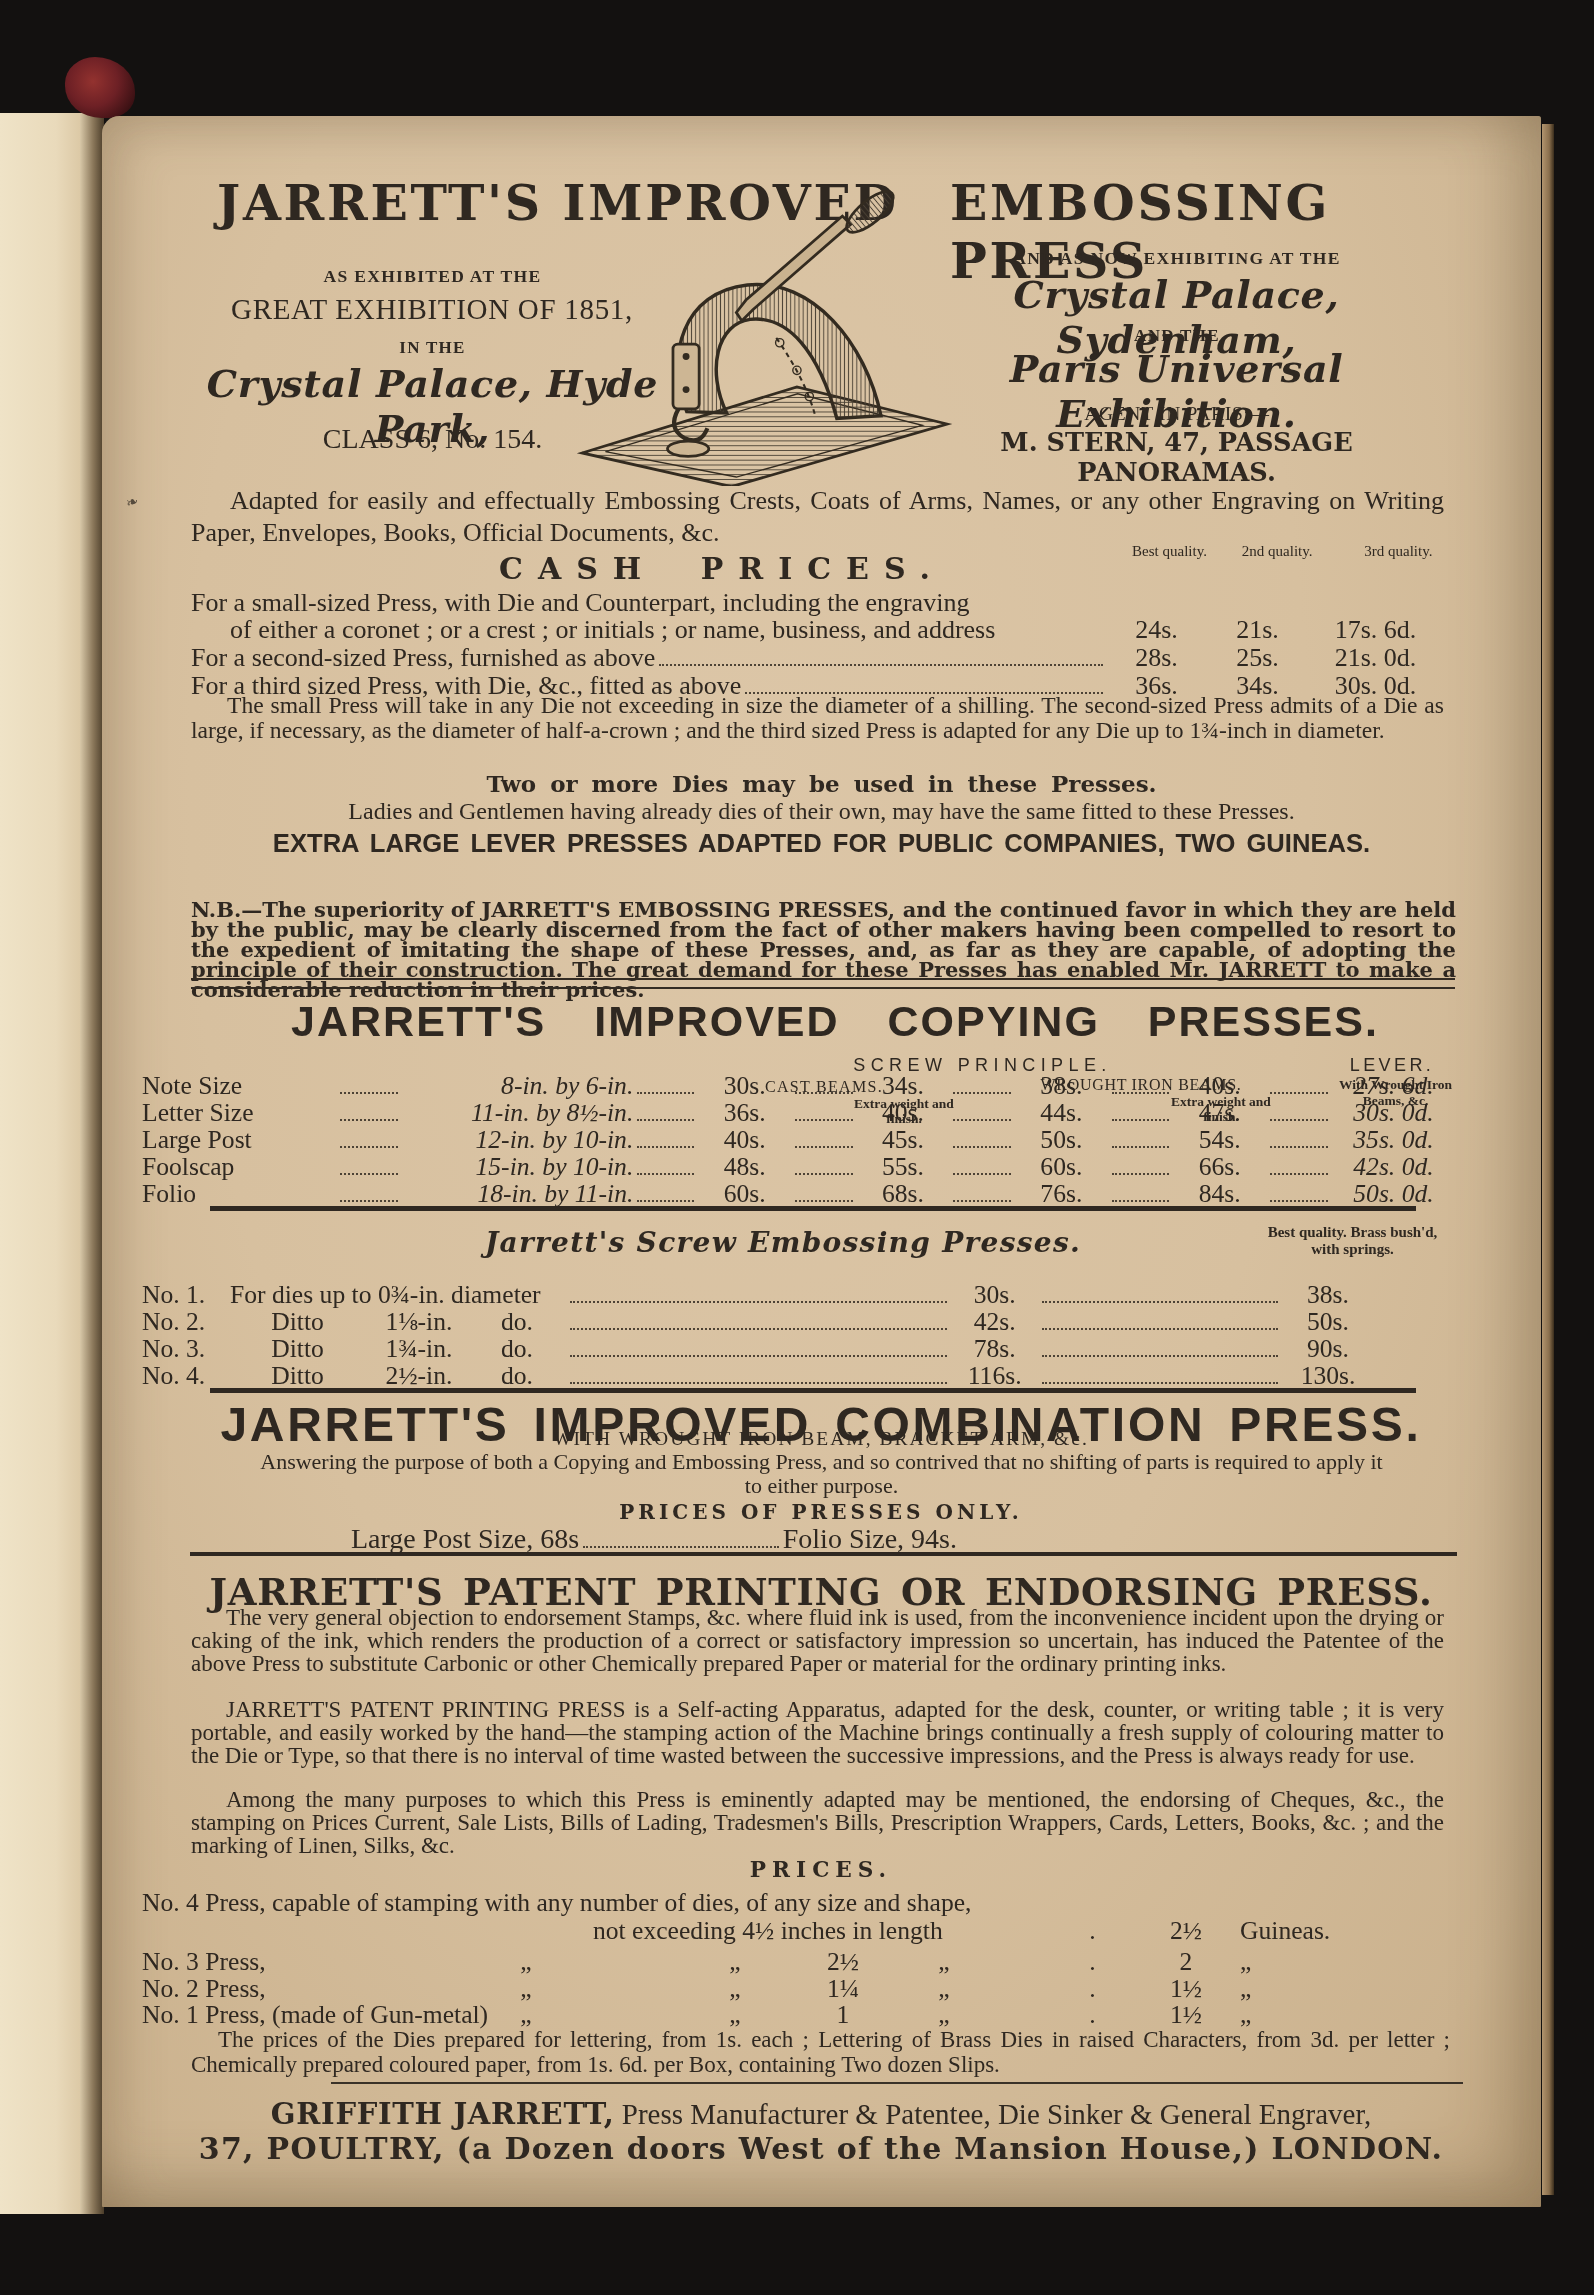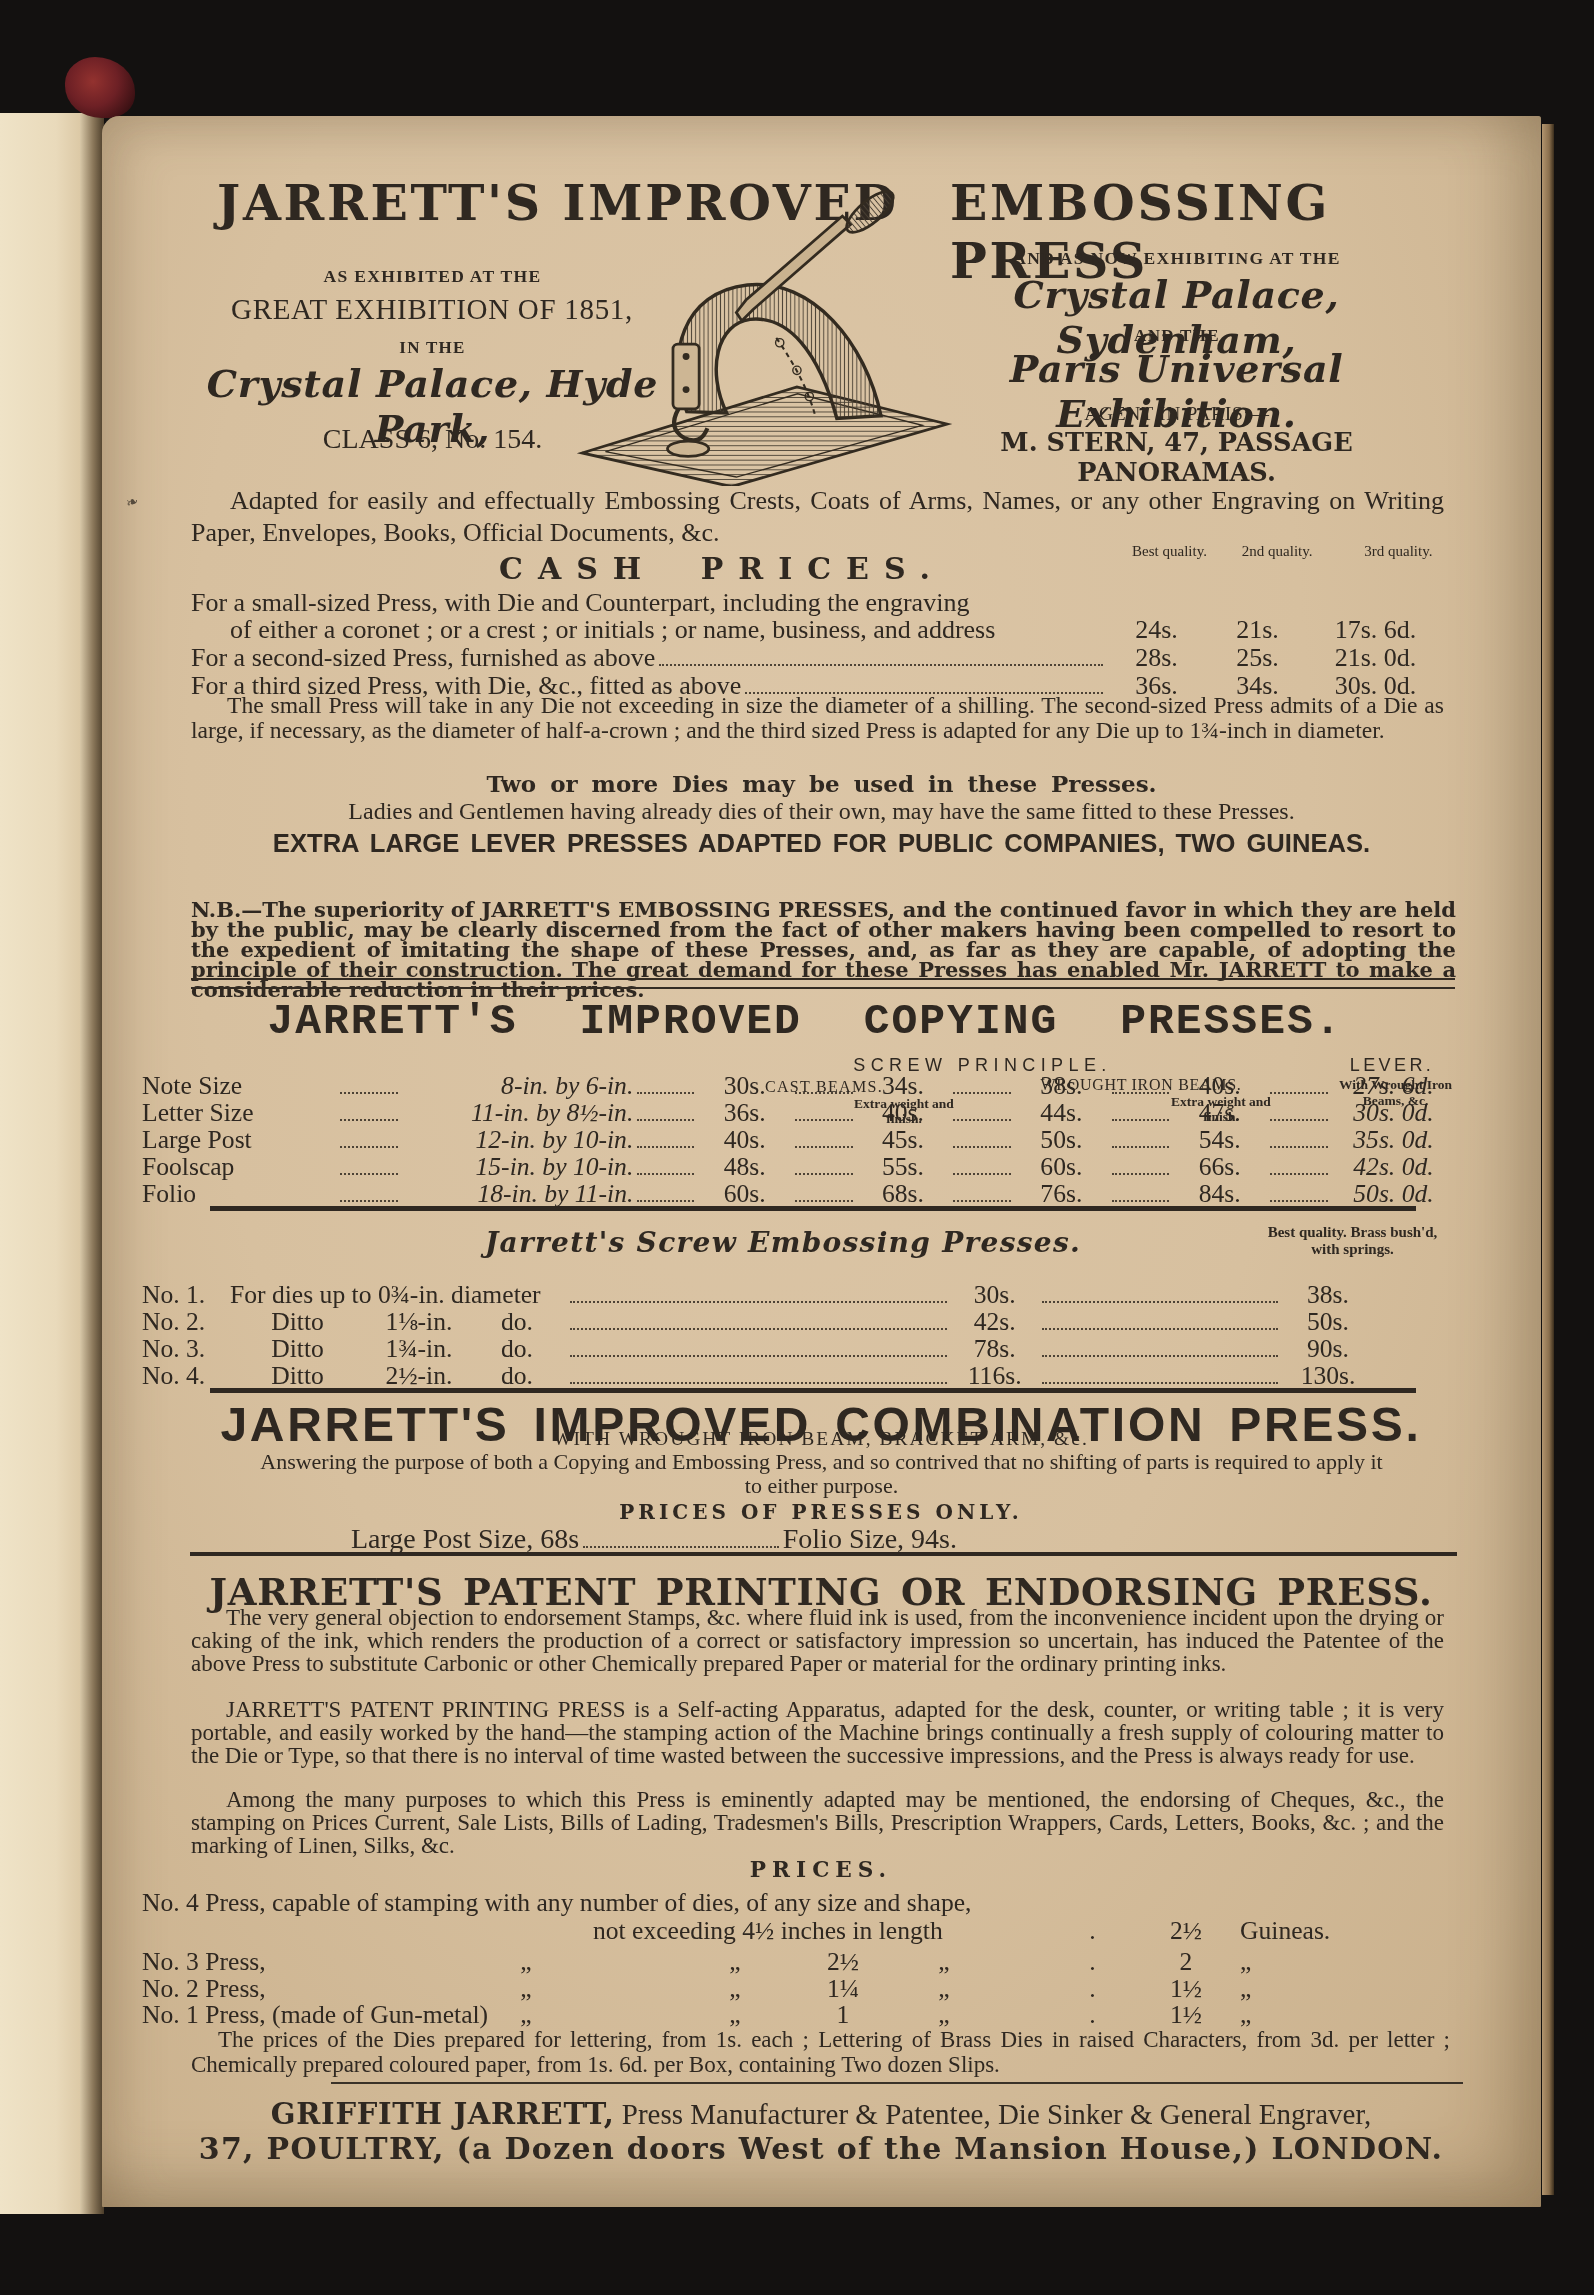--- a/index.html
+++ b/index.html
@@ -53,21 +53,21 @@
   .ld{flex:1;border-bottom:2.7px dotted rgba(52,44,34,.85);margin:0 3.4px 6px 3.4px;}
   .pc{text-align:center;white-space:nowrap;}
   .w1{width:101px;} .w2{width:101px;} .w3{width:135px;}
   .smallnote{left:89px;top:577px;width:1253px;font-size:23.6px;line-height:25px;text-indent:36px;}
   .dies1{left:86px;top:654px;width:1267px;font-size:23px;font-weight:700;word-spacing:6px;font-family:"DejaVu Serif",serif;}
   .dies2{left:86px;top:682px;width:1267px;font-size:24px;}
   .extra{left:86px;top:713px;width:1267px;font-size:25.6px;font-weight:700;word-spacing:4px;}
   .nb{left:89px;top:784px;width:1265px;font-size:21px;line-height:20px;font-weight:700;font-family:"DejaVu Serif",serif;height:108px;overflow:hidden;}
   .drule{left:89px;top:862px;width:1264px;height:6.7px;border-top:2.7px solid #342c23;border-bottom:2px solid #342c23;}
   
-  .cp-h{left:24px;top:881px;width:1358px;font-size:43px;font-weight:700;letter-spacing:2px;word-spacing:34px;font-family:Liberation Mono, monospace;}
+  .cp-h{left:54px;top:881px;width:1358px;font-size:43px;font-weight:700;letter-spacing:2px;word-spacing:34px;font-family:Liberation Sans, sans-serif;}
   .hdr{position:absolute;text-align:center;}
   .h-screw{left:476px;top:939px;width:809px;font-size:18px;letter-spacing:5.4px;}
   .h-lever{left:1206px;top:939px;width:168px;font-size:18px;letter-spacing:3.4px;}
   .h-cast{left:621px;top:962px;width:202px;font-size:16px;letter-spacing:1.3px;}
   .h-wrought{left:904px;top:960px;width:270px;font-size:16px;letter-spacing:0.7px;}
   .h-lsub{left:1233px;top:961px;width:121px;font-size:13.5px;line-height:15.5px;font-weight:700;}
   .h-ex1{left:748px;top:980px;width:108px;font-size:13.5px;line-height:15px;font-weight:700;}
   .h-ex2{left:1065px;top:978px;width:108px;font-size:13.5px;line-height:15px;font-weight:700;}
   .cprow{position:absolute;left:40px;width:1314px;display:flex;align-items:baseline;font-size:25.6px;}
   .cpn{width:195px;white-space:nowrap;}

